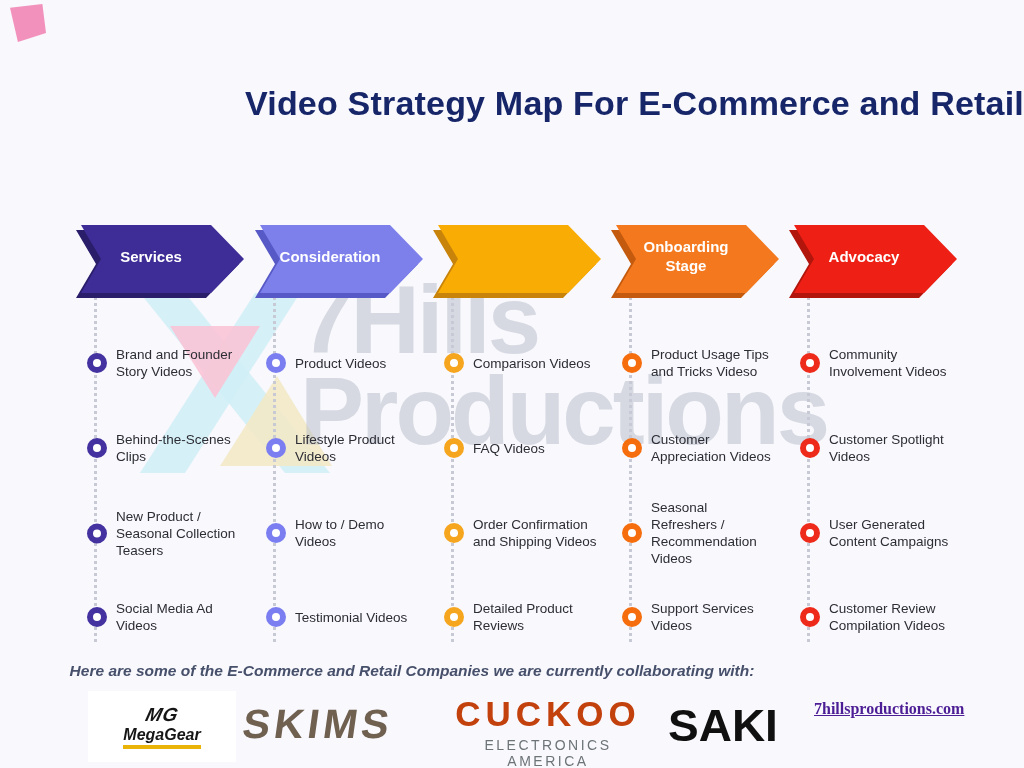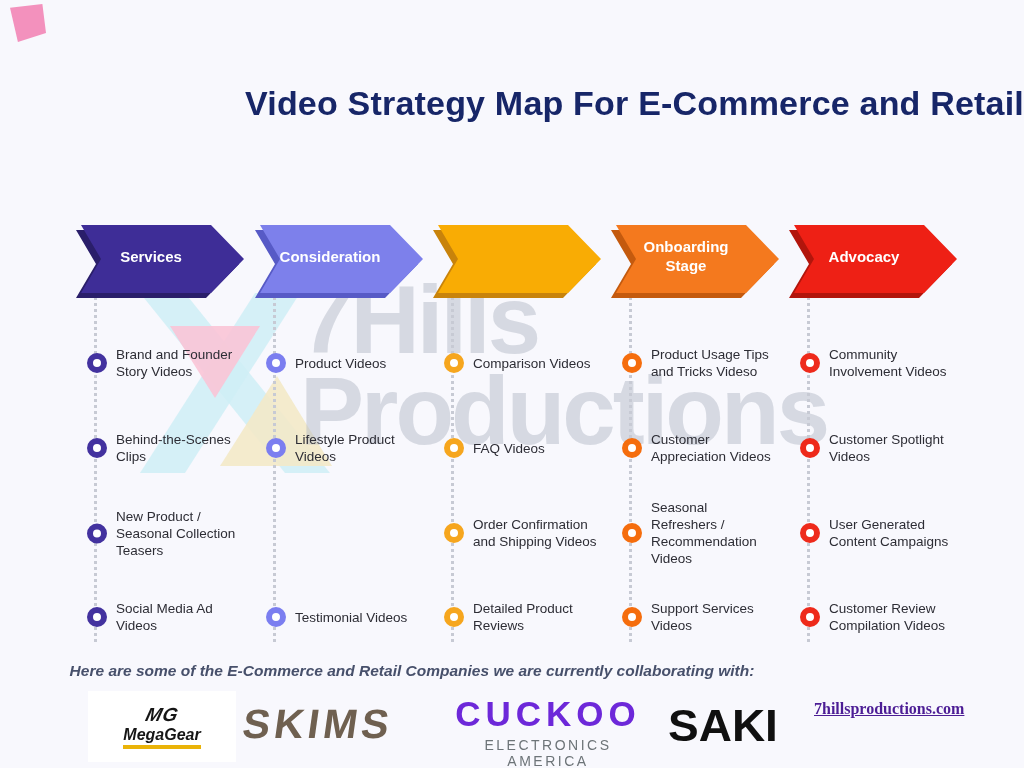--- a/index.html
+++ b/index.html
@@ -65,21 +65,21 @@
     align-items:center; justify-content:center; color:#161616;
   }
   .mg-mark{ font-size:19px; font-weight:900; font-style:italic; transform:skewX(-14deg); letter-spacing:1px; }
   .mg-name{ font-size:16px; font-weight:900; font-style:italic; border-bottom:4px solid #eab308; padding-bottom:1px; }
   .skims{
     position:absolute; left:243px; top:701px;
     font-size:41px; font-weight:900; color:#6f6050;
     letter-spacing:4px; transform:skewX(-8deg);
   }
   .cuckoo{ position:absolute; left:452px; top:694px; width:192px; text-align:center; }
-  .cuckoo-name{ font-size:35px; font-weight:700; color:#6d28d9; letter-spacing:5px; }
+  .cuckoo-name{ font-size:35px; font-weight:700; color:#c2410c; letter-spacing:5px; }
   .cuckoo-sub{ font-size:14px; color:#6d7478; letter-spacing:2.5px; margin-top:3px; }
   .saki{
     position:absolute; left:668px; top:699px;
     font-size:46px; font-weight:900; color:#101010; letter-spacing:0;
     transform:scaleY(.95);
   }
   .website{
     position:absolute; left:814px; top:700px;
     font-size:16px; font-weight:600; color:#4c1d95;
     text-decoration:underline;
@@ -144,20 +144,24 @@
       <div class="arrow-label">Consideration</div>
     </div>
     <div class="item r1">
       <span class="dot" style="border-color: rgb(123, 126, 240);"></span>
       <span class="item-text">Product Videos</span>
     </div>
     <div class="item r2">
       <span class="dot" style="border-color: rgb(123, 126, 240);"></span>
       <span class="item-text">Lifestyle Product Videos</span>
     </div>
+    <div class="item r3">
+      <span class="dot" style="border-color: rgb(123, 126, 240);"></span>
+      <span class="item-text">How to / Demo Videos</span>
+    </div>
     <div class="item r4">
       <span class="dot" style="border-color: rgb(123, 126, 240);"></span>
       <span class="item-text">Testimonial Videos</span>
     </div>
   </div>
 
   <div class="column" style="left:432px">
     <div class="dotline"></div>
     <div class="arrow-wrap">
       <svg width="172" height="78" viewBox="0 0 172 78">

